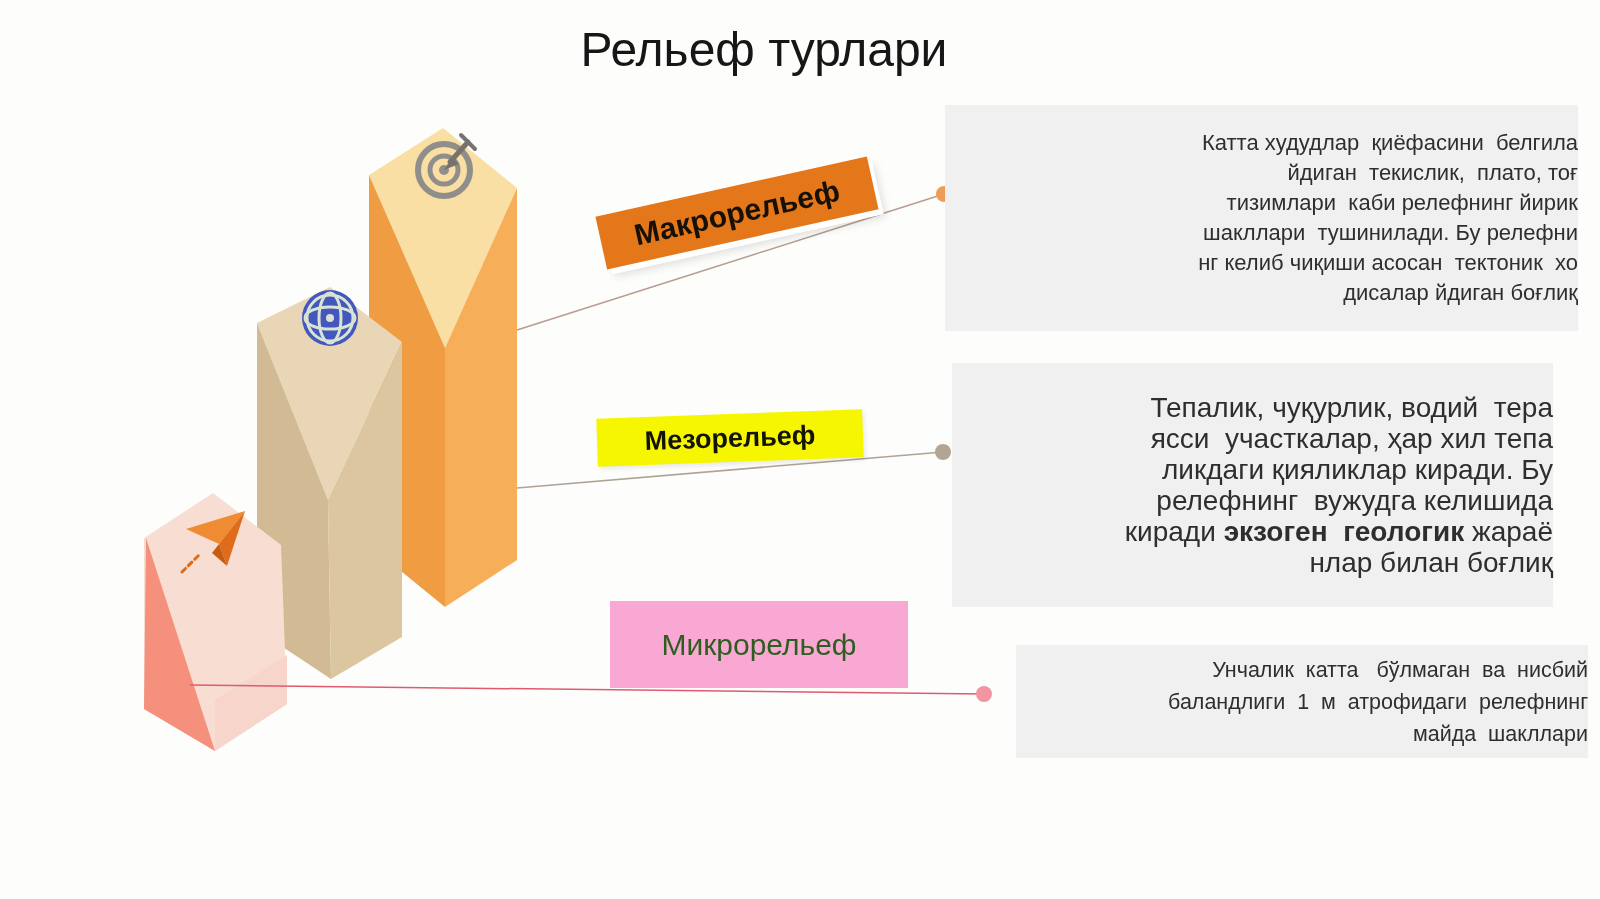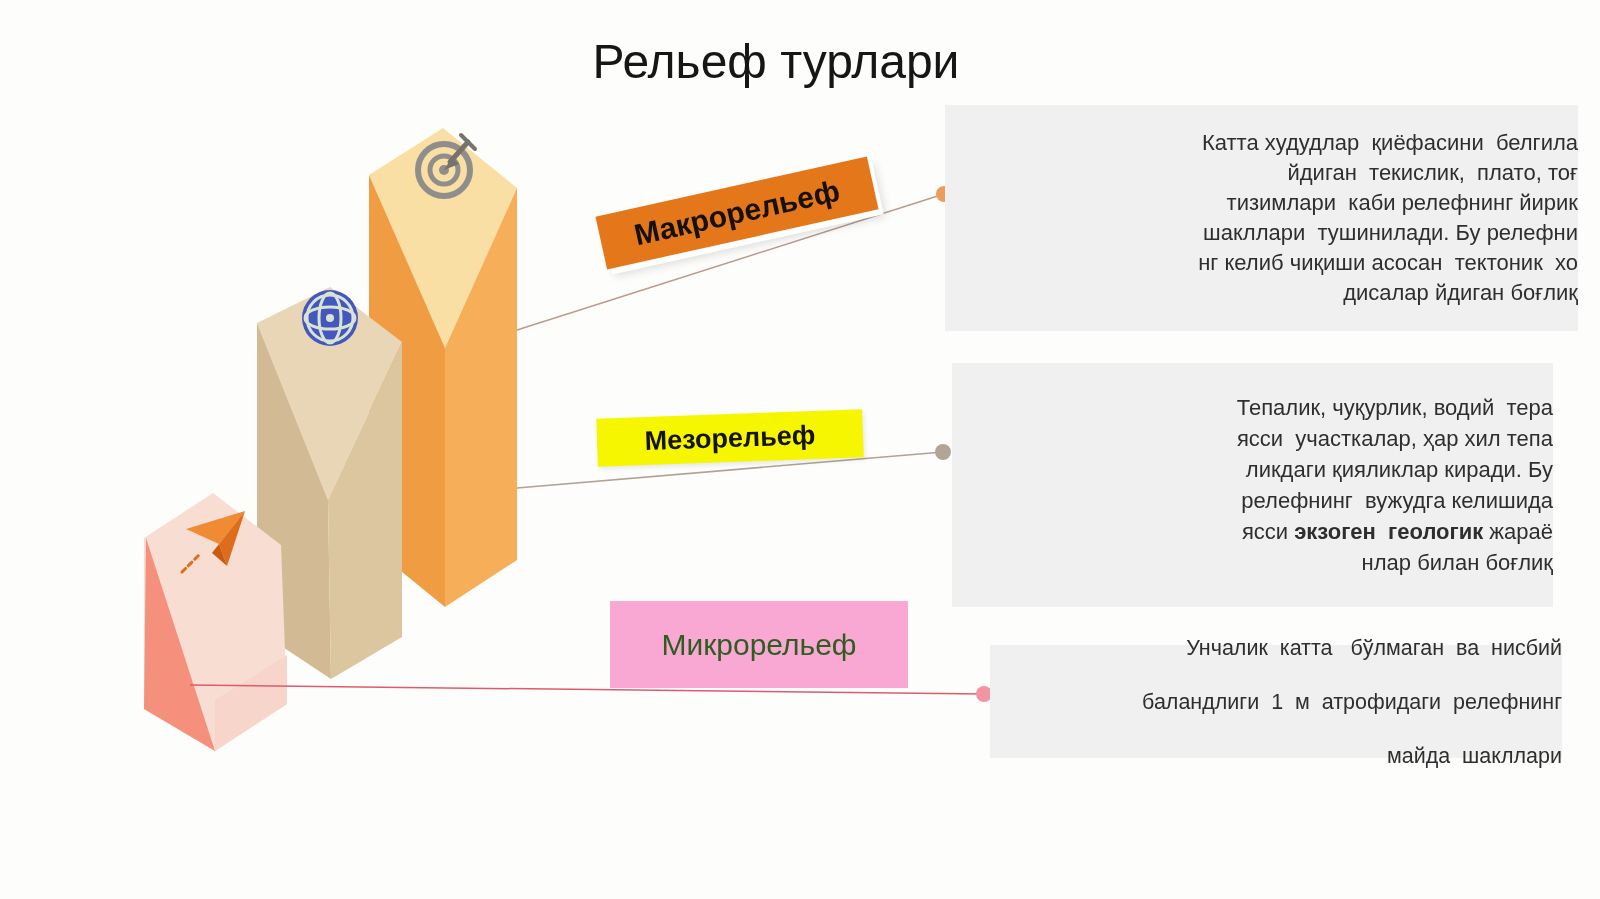--- a/index.html
+++ b/index.html
@@ -10,21 +10,21 @@
   .canvas{
     position:relative;
     width:1600px;height:899px;
     background:#fdfdfc;
     overflow:hidden;
   }
   .title{
     position:absolute;
     left:764px;top:22px;
     transform:translateX(-50%);
-    margin:12px;
+    margin:0;
     font-size:48px;
     font-weight:400;
     color:#161616;
     white-space:nowrap;
     text-align:right;
   }
   .art{position:absolute;left:0;top:0;}
   .label{
     position:absolute;
     display:flex;align-items:center;justify-content:center;
@@ -51,22 +51,22 @@
   }
   .box{
     position:absolute;
     background:#f1f0f0;
     display:flex;flex-direction:column;justify-content:center;
     text-align:right;
     color:#2e2e2e;
   }
   .box .tline{white-space:pre-wrap;}
   .box-macro{left:945px;top:105px;width:633px;height:226px;font-size:22px;line-height:30px;}
-  .box-mezo{left:952px;top:363px;width:601px;height:244px;font-size:22px;line-height:31px;}
-  .box-micro{left:990px;top:645px;width:572px;height:113px;font-size:21.5px;line-height:32px;gap:22px;}
+  .box-mezo{left:952px;top:363px;width:601px;height:244px;font-size:28px;line-height:31px;}
+  .box-micro{left:1016px;top:645px;width:572px;height:113px;font-size:21.5px;line-height:32px;}
 </style>
 </head>
 <body>
 
 <div class="canvas">
 
   <h1 class="title">Рельеф турлари</h1>
 
   <svg class="art" width="1600" height="899" viewBox="0 0 1600 899">
 
@@ -138,21 +138,21 @@
     <div class="tline">шакллари  тушинилади. Бу релефни</div>
     <div class="tline">нг келиб чиқиши асосан  тектоник  хо</div>
     <div class="tline">дисалар йдиган боғлиқ</div>
   </div>
 
   <div class="box box-mezo">
     <div class="tline">Тепалик, чуқурлик, водий  тера</div>
     <div class="tline">ясси  участкалар, ҳар хил тепа</div>
     <div class="tline">ликдаги қияликлар киради. Бу</div>
     <div class="tline">релефнинг  вужудга келишида</div>
-    <div class="tline"><span>ясси </span><b>экзоген  геологик</b><span> жараё</span></div>
+    <div class="tline"><span>киради </span><b>экзоген  геологик</b><span> жараё</span></div>
     <div class="tline">нлар билан боғлиқ</div>
   </div>
 
   <div class="box box-micro">
     <div class="tline">Унчалик  катта   бўлмаган  ва  нисбий</div>
     <div class="tline">баландлиги  1  м  атрофидаги  релефнинг</div>
     <div class="tline">майда  шакллари</div>
   </div>
 
 </div>

